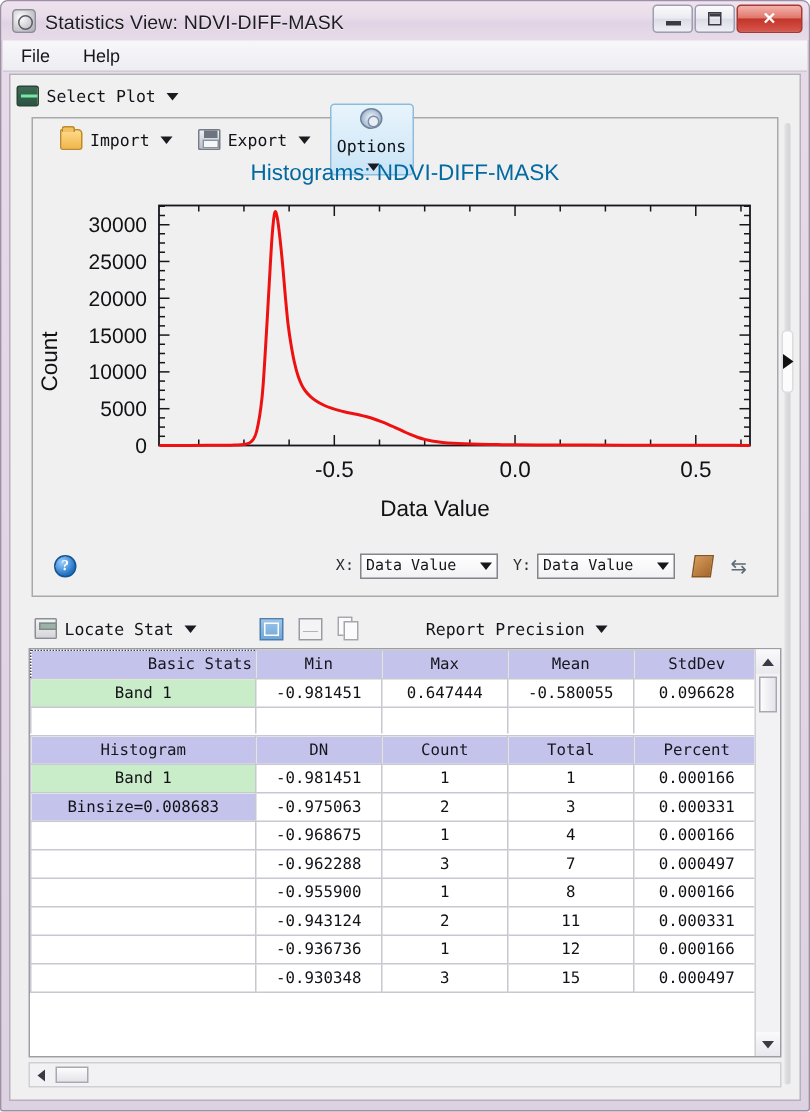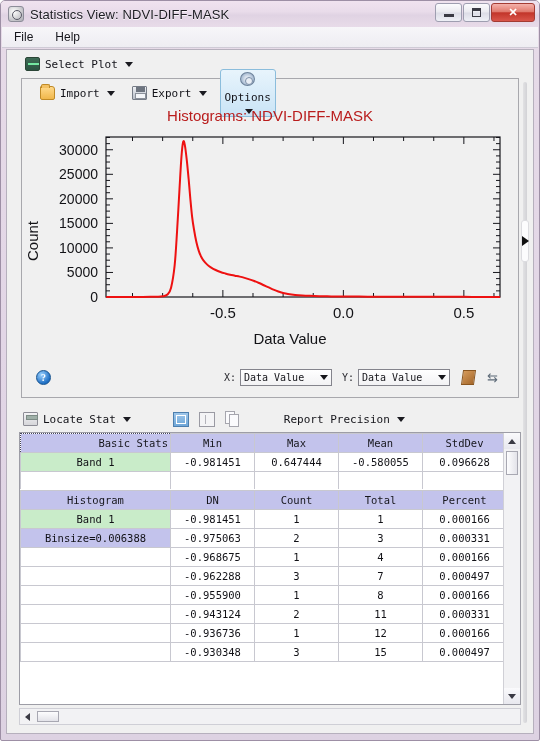--- a/index.html
+++ b/index.html
@@ -70,21 +70,21 @@
   .menu-item { font-size:12px; color:#16161c; padding:1px 4px; cursor:default; }
 
   
   #client {
     position:absolute; left:5px; top:48px; right:5px; bottom:6px;
     background:#f0f0f0;
     border:1px solid #b6b0bd;
   }
 
   
-  #selectplot-row { position:absolute; left:0; top:0; right:0; height:28px; display:flex; padding-left:14px; }
+  #selectplot-row { position:absolute; left:0; top:0; right:0; height:28px; display:flex; }
   .tbtn { display:flex; align-items:center; gap:5px; font-family:"DejaVu Sans Mono", monospace; font-size:11px; color:#121218; padding:2px 4px; }
   .caret { width:0;height:0;border-left:4px solid transparent;border-right:4px solid transparent;border-top:5px solid #1a1a20; margin-left:2px;}
 
   .ic { width:15px; height:14px; display:inline-block; position:relative; }
   .ic-plot { background: linear-gradient(#3d6b55,#2b5442); border:1px solid #2a4536; border-radius:2px; }
   .ic-plot::after{content:"";position:absolute;left:2px;top:5px;width:11px;height:2px;background:#74e8a2;}
   .ic-folder { background:linear-gradient(#ffd98a,#f0b74b); border:1px solid #c08a26; border-radius:1px 3px 2px 2px; }
   .ic-folder::before{content:"";position:absolute;left:0;top:-3px;width:7px;height:3px;background:#f3c163;border:1px solid #c08a26;border-bottom:none;border-radius:2px 2px 0 0;}
   .ic-disk { background:linear-gradient(#eef0f4,#b9bfc9); border:1px solid #767c87; border-radius:1px; }
   .ic-disk::before{content:"";position:absolute;left:3px;top:0px;width:9px;height:5px;background:#5b6personally;}
@@ -100,21 +100,21 @@
     border:1px solid #8bbddc; border-radius:3px;flex-direction:column;
   }
 
   
   #plotpanel {
     position:absolute; left:14px; top:28px; right:14px; height:320px;
     background:#f0f0f0; border:1px solid #a8a8ad;
   }
   #plot-toolbar { position:absolute; left:0; top:0; right:0; height:28px; display:flex; align-items:center; gap:9px; padding-left:14px; }
 
-  #chart-title { position:absolute; left:0; right:0; top:28px; text-align:center; font-size:15px; color:#b91c1c; }
+  #chart-title { position:absolute; left:0; right:0; top:28px; text-align:center; font-size:15px; color:#0369a1; }
 
   #chartbox { position:absolute; left:0; top:50px; right:0; bottom:46px; }
   svg#chart { display:block; }
 
   #axis-row { position:absolute; right:18px; bottom:8px; left:14px; height:24px; display:flex; align-items:center; }
   #help-dot {
     width:15px;height:15px;border-radius:50%;
     background:radial-gradient(circle at 35% 30%,#9cd2ff,#1f6fc4 70%);
     border:1px solid #15528f; color:#fff; font-size:10px; font-weight:bold;
     display:flex;align-items:center;justify-content:center; font-family:"Liberation Serif",serif;
@@ -473,21 +473,21 @@
           </thead>
           <tbody id="hist-body">
               <tr>
                 <td class="band">Band 1</td>
                 <td>-0.981451</td>
                 <td>1</td>
                 <td>1</td>
                 <td>0.000166</td>
               </tr>
               <tr>
-                <td class="bin">Binsize=0.006388</td>
+                <td class="bin">Binsize=0.008683</td>
                 <td>-0.975063</td>
                 <td>2</td>
                 <td>3</td>
                 <td>0.000331</td>
               </tr>
               <tr>
                 <td class="blank"></td>
                 <td>-0.968675</td>
                 <td>1</td>
                 <td>4</td>

